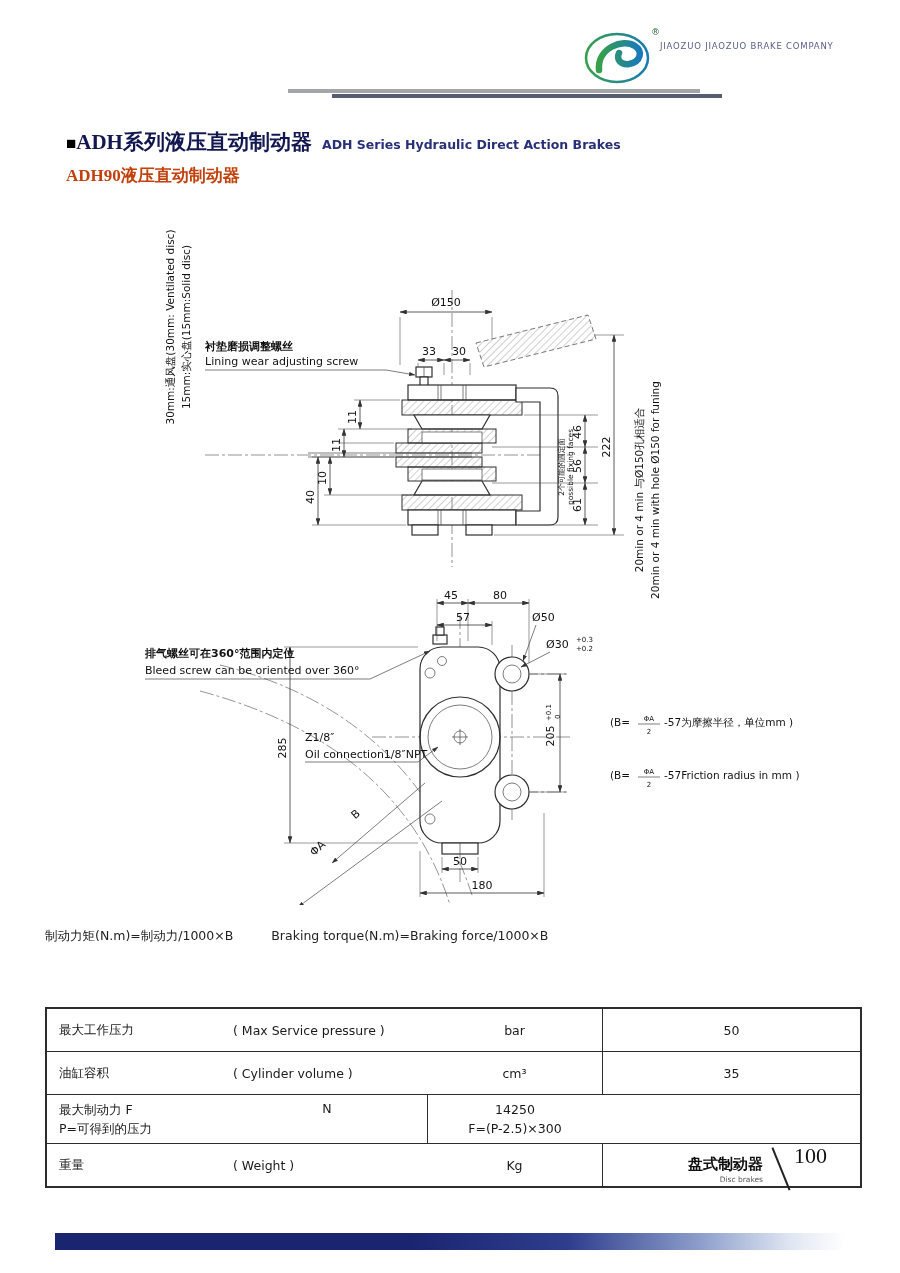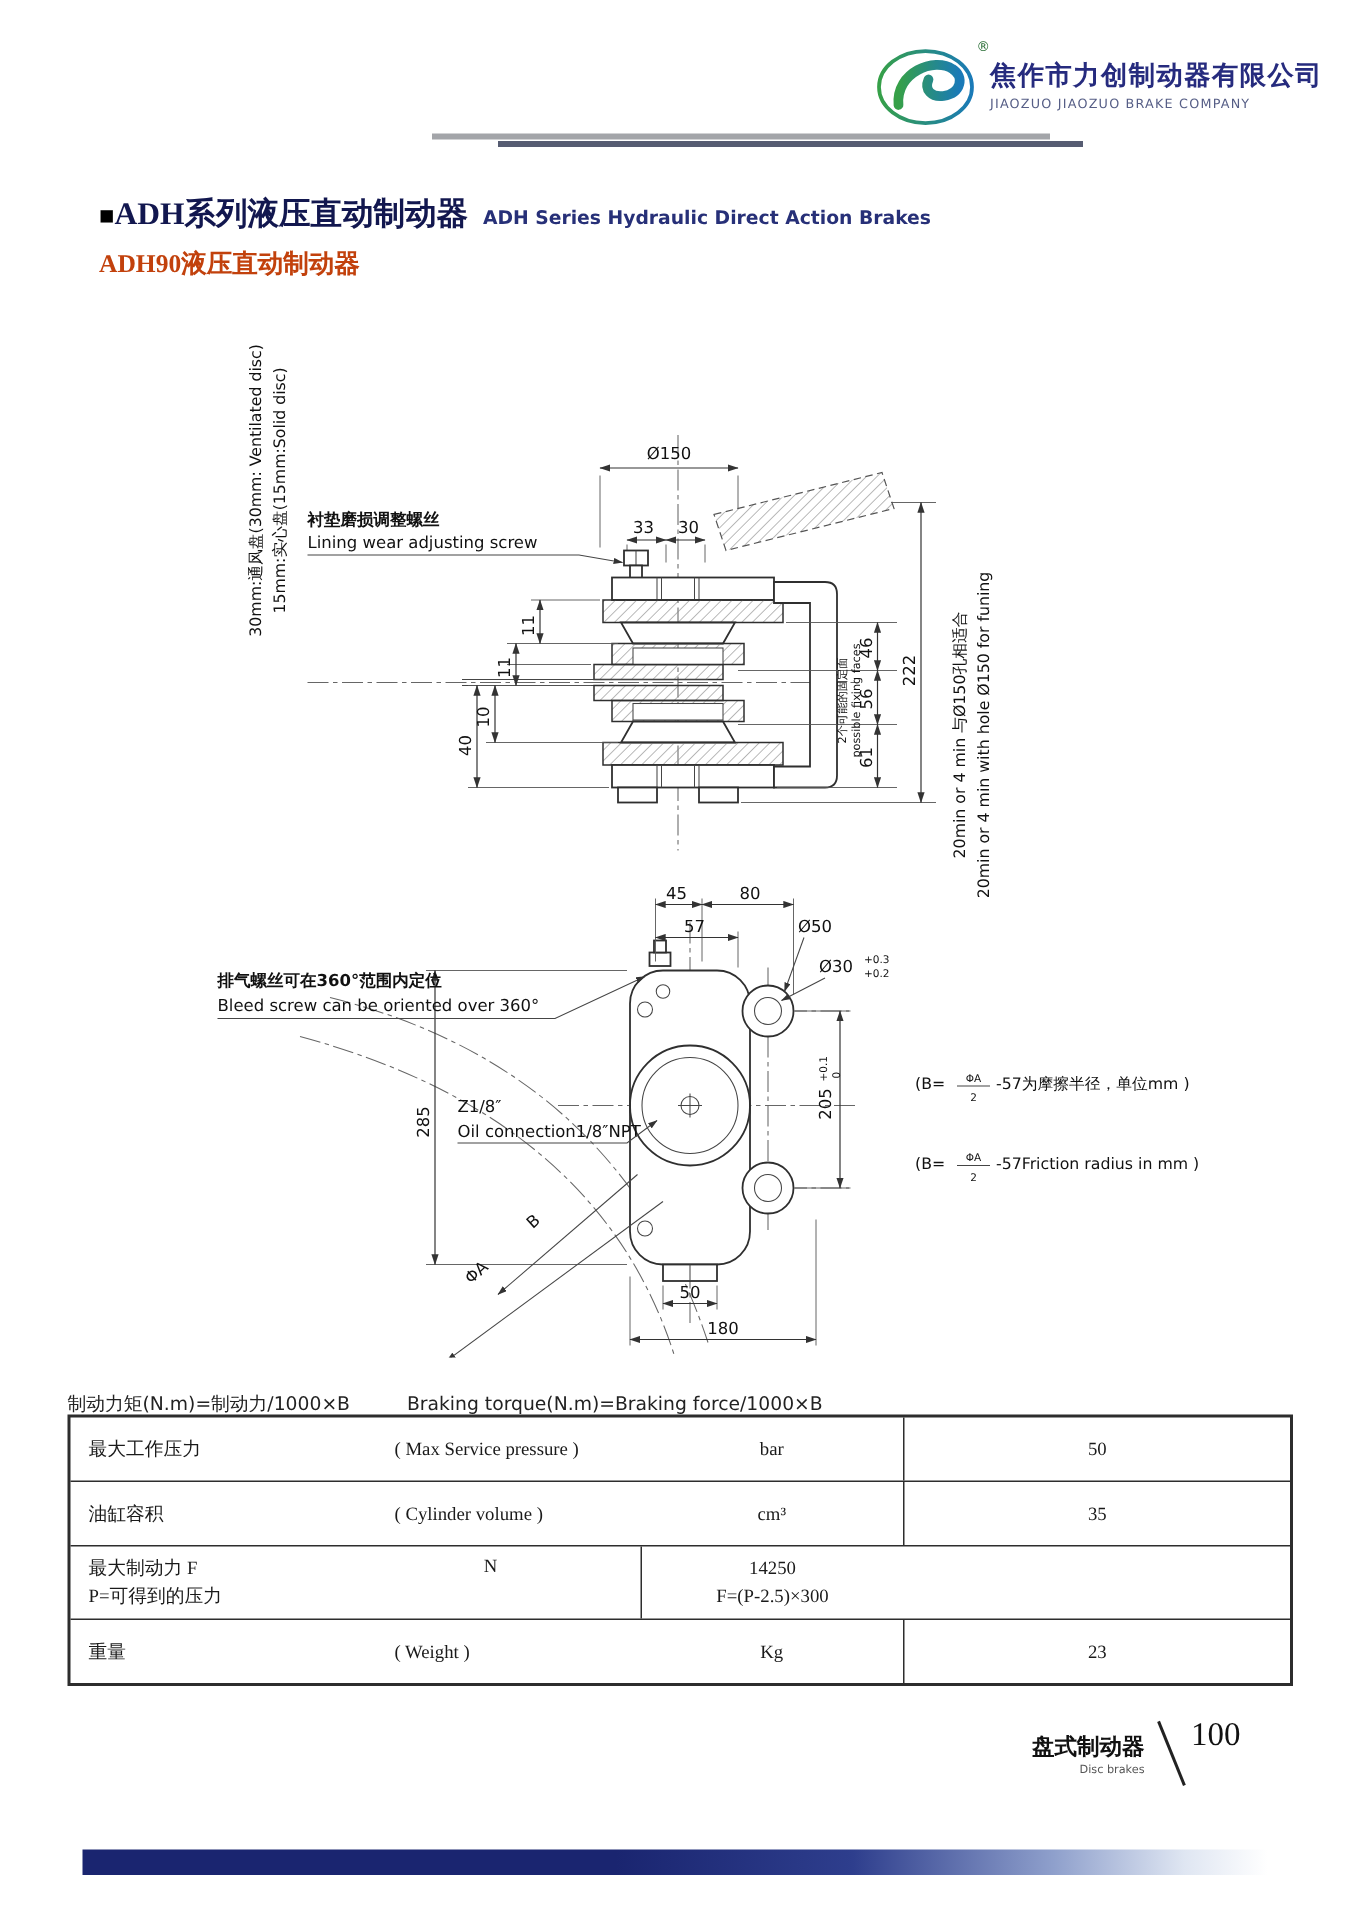--- a/index.html
+++ b/index.html
@@ -46,21 +46,21 @@
   
   .formula { font-size:12.5px; color:#222; }
   .formula span { margin-right:34px; }
 
   
   .spec-table { width:813px; border:2px solid #2d2d2d; }
   .spec-row { display:grid; grid-template-columns:180px 200px 175px 1fr; align-items:center; }
   .spec-row + .spec-row { border-top:1.6px solid #2d2d2d; }
   .spec-row { min-height:42px; font-size:12.5px; }
   .c1 { padding-left:12px; }
-  .c2 { padding-left:6px;margin-left:30px; }
+  .c2 { padding-left:6px; }
   .c3 { text-align:center; }
   .c4 { text-align:center; border-left:1.6px solid #2d2d2d; align-self:stretch;
         display:flex; flex-direction:column; justify-content:center; }
   .two-line div { line-height:1.55; }
 
   
   .footer-cn { font-size:15px; font-weight:bold; color:#111; }
   .footer-en { font-size:7.5px; color:#555; margin-top:1px; }
   .footer-page { font-size:22px; font-family:"Liberation Serif","DejaVu Serif",serif; color:#111; }
   .slash { width:1.6px; height:46px; background:#222; transform:rotate(-22deg); }
@@ -76,21 +76,20 @@
       <stop offset="0" stop-color="#36a048"></stop>
         <stop offset="1" stop-color="#1a7ab8"></stop>
     </linearGradient>
   </defs>
   <ellipse cx="34" cy="32" rx="31" ry="24" stroke="url(#lg)" stroke-width="2.5" fill="none"></ellipse>
   <path d="M16,44 C14,22 40,12 52,20 C60,25 58,36 46,38 C38,39 33,34 36,27" stroke="url(#lg)" stroke-width="6.5" fill="none" stroke-linecap="round"></path>
 </svg>
 <div class="abs reg" style="left:651px; top:27px;">®</div>
 
 <div class="abs" style="left:660px; top:38px;">
-  <div class="company-cn">焦作市力创制动器有限公司</div>
   <div class="company-en">JIAOZUO JIAOZUO BRAKE COMPANY</div>
 </div>
 
 <div class="abs divider-a" style="left:288px; top:89px; width:412px; height:4px;"></div>
 <div class="abs divider-b" style="left:332px; top:94px; width:390px; height:4px;"></div>
 
 <div class="abs series-row" style="left:66px; top:128px;">
   <span class="series-cn"><span class="series-bullet">■</span><span>ADH系列液压直动制动器</span></span>
   <span class="series-en">ADH Series Hydraulic Direct Action Brakes</span>
 </div>
@@ -312,21 +311,21 @@
       <text x="544" y="584" class="nt">-57Friction radius in mm )</text>
     </g>
   </g>
 </svg>
 
 <div class="abs formula" style="left:45px; top:928px;">
   <span>制动力矩(N.m)=制动力/1000×B</span>
   <span>Braking torque(N.m)=Braking force/1000×B</span>
 </div>
 
-<div class="abs spec-table" style="left:45px; top:943px;font-family:Liberation Serif, serif;">
+<div class="abs spec-table" style="left:45px; top:1007px;">
   <div class="spec-row">
     <div class="c1">最大工作压力</div>
     <div class="c2">( Max Service pressure )</div>
     <div class="c3">bar</div>
     <div class="c4">
         <div>50</div>
       </div>
   </div>
   <div class="spec-row">
     <div class="c1">油缸容积</div>

